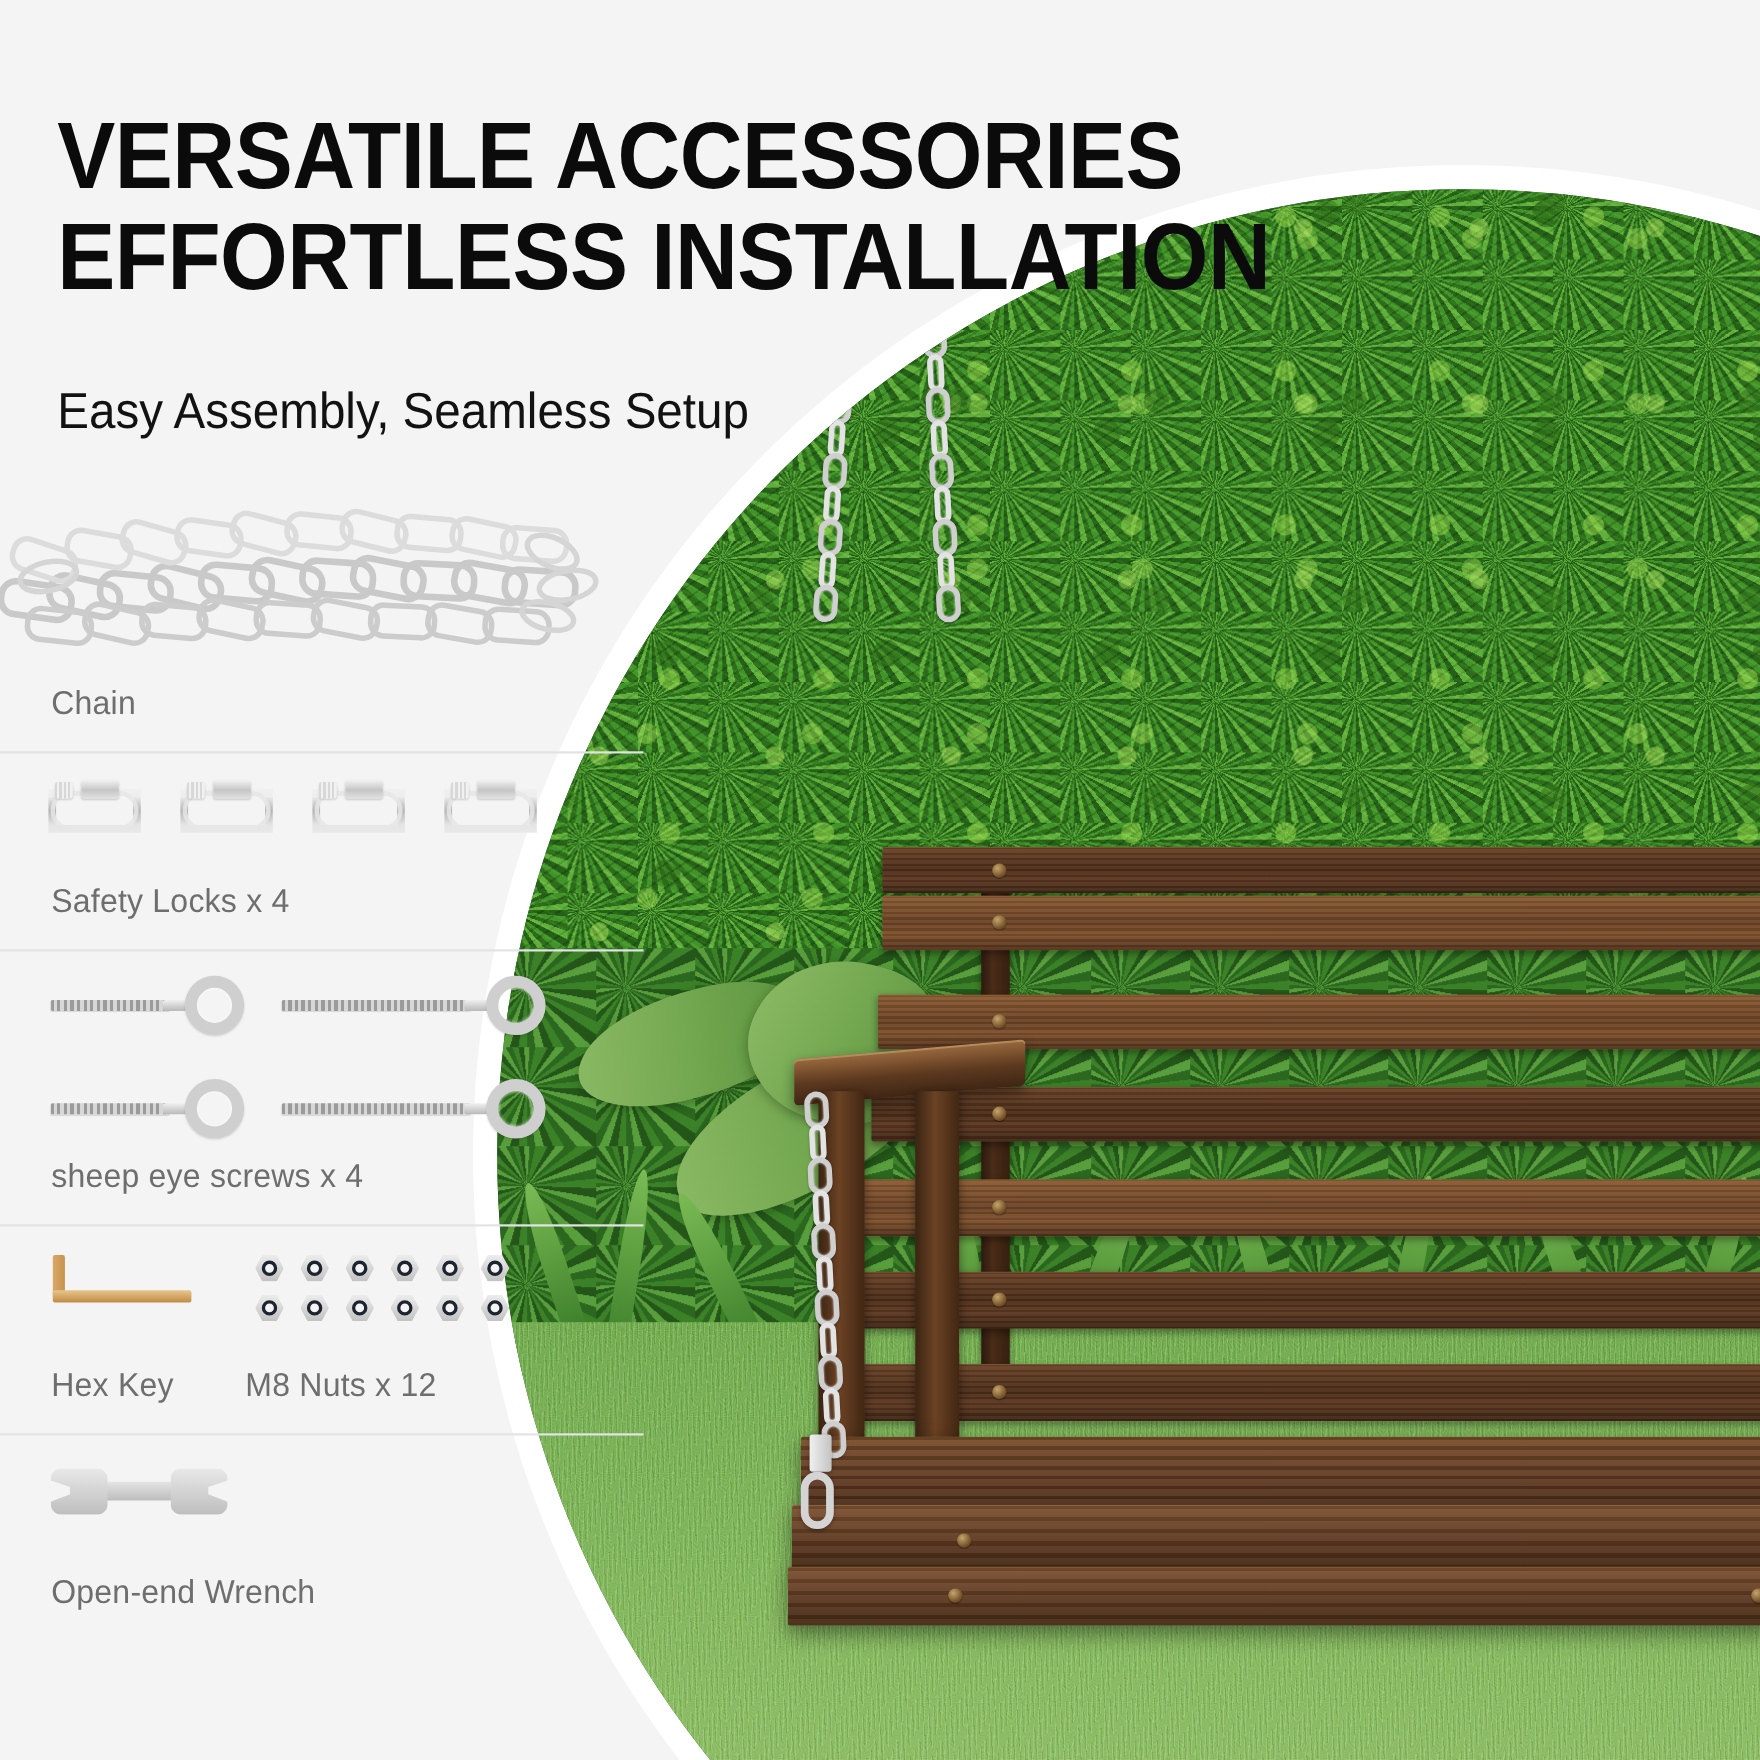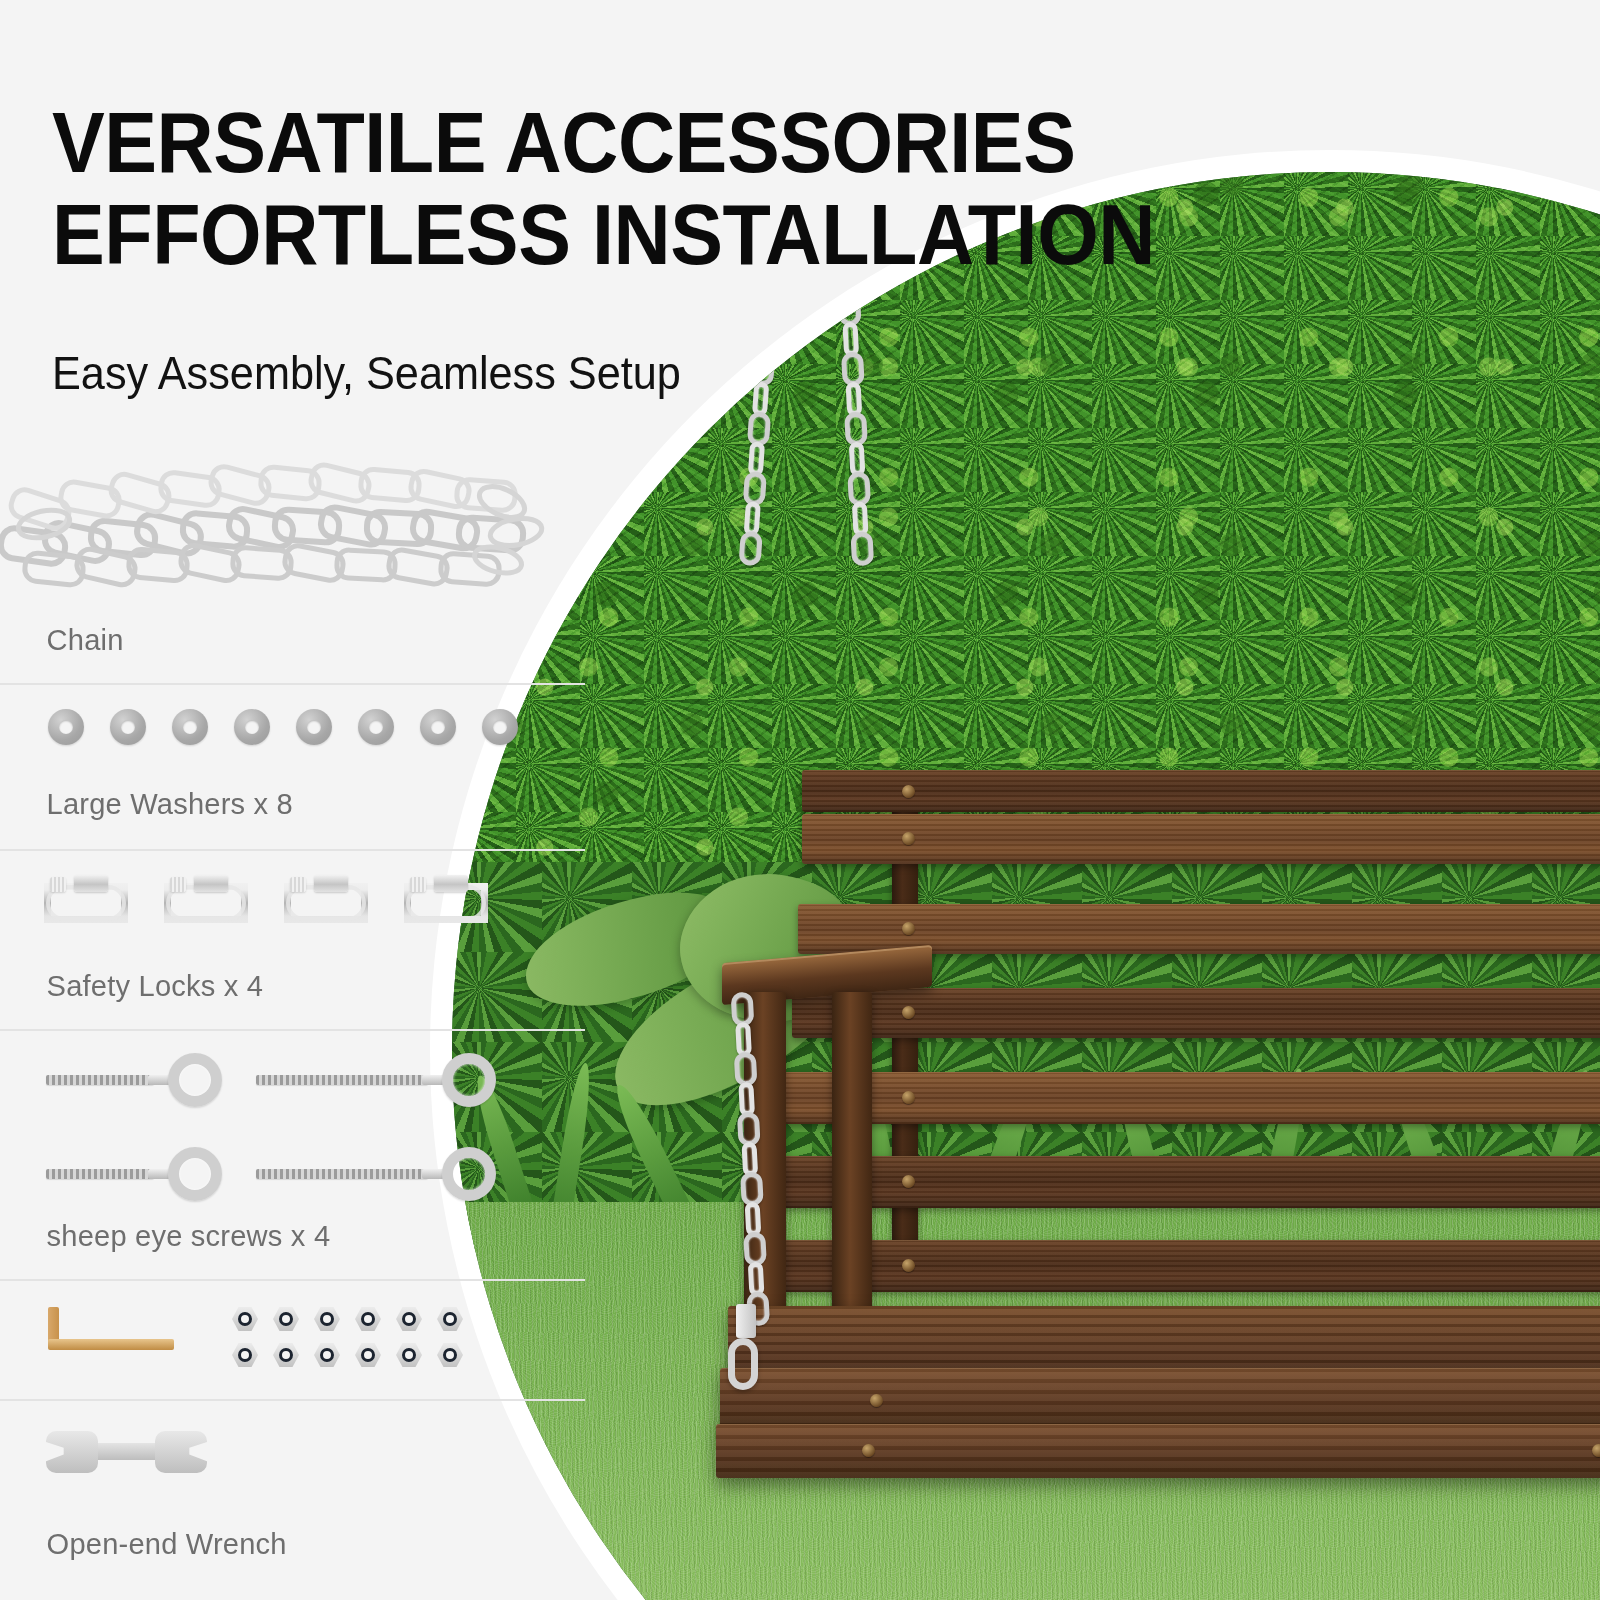--- a/index.html
+++ b/index.html
@@ -370,35 +370,20 @@
             <ellipse cx="502" cy="62" rx="24" ry="13" transform="rotate(24 502 62)"></ellipse>
             <ellipse cx="516" cy="92" rx="26" ry="13" transform="rotate(-10 516 92)"></ellipse>
             <ellipse cx="498" cy="120" rx="24" ry="12" transform="rotate(14 498 120)"></ellipse>
           </g>
         </g>
       </svg>
     </div>
     <div class="part-label">Chain</div>
   </div>
 
-  <div class="part-row row-washers">
-    <div class="part-art">
-      <div class="washer-strip">
-        <div class="washer"></div>
-        <div class="washer"></div>
-        <div class="washer"></div>
-        <div class="washer"></div>
-        <div class="washer"></div>
-        <div class="washer"></div>
-        <div class="washer"></div>
-        <div class="washer"></div>
-      </div>
-    </div>
-    <div class="part-label">Large Washers x 8</div>
-  </div>
 
   <div class="part-row row-locks">
     <div class="part-art">
       <div class="locks-strip">
         <div class="lock">
             <div class="ring"></div>
             <div class="ring2"></div>
             <div class="gap"></div>
             <div class="knurl"></div>
             <div class="collar"></div>
@@ -509,20 +494,24 @@
               <div class="hexbody"></div>
               <div class="bore"></div>
             </div>
           <div class="nut">
               <div class="hexbody"></div>
               <div class="bore"></div>
             </div>
         </div>
       </div>
     </div>
+    <div class="labels">
+      <div class="part-label">Hex Key</div>
+      <div class="part-label" style="padding-left:0;">M8 Nuts x 12</div>
+    </div>
   </div>
 
   <div class="part-row row-wrench">
     <div class="part-art">
       <div class="wrench">
         <div class="bar"></div>
           <div class="jaw jawL"></div>
           <div class="jaw jawR"></div>
       </div>
     </div>

